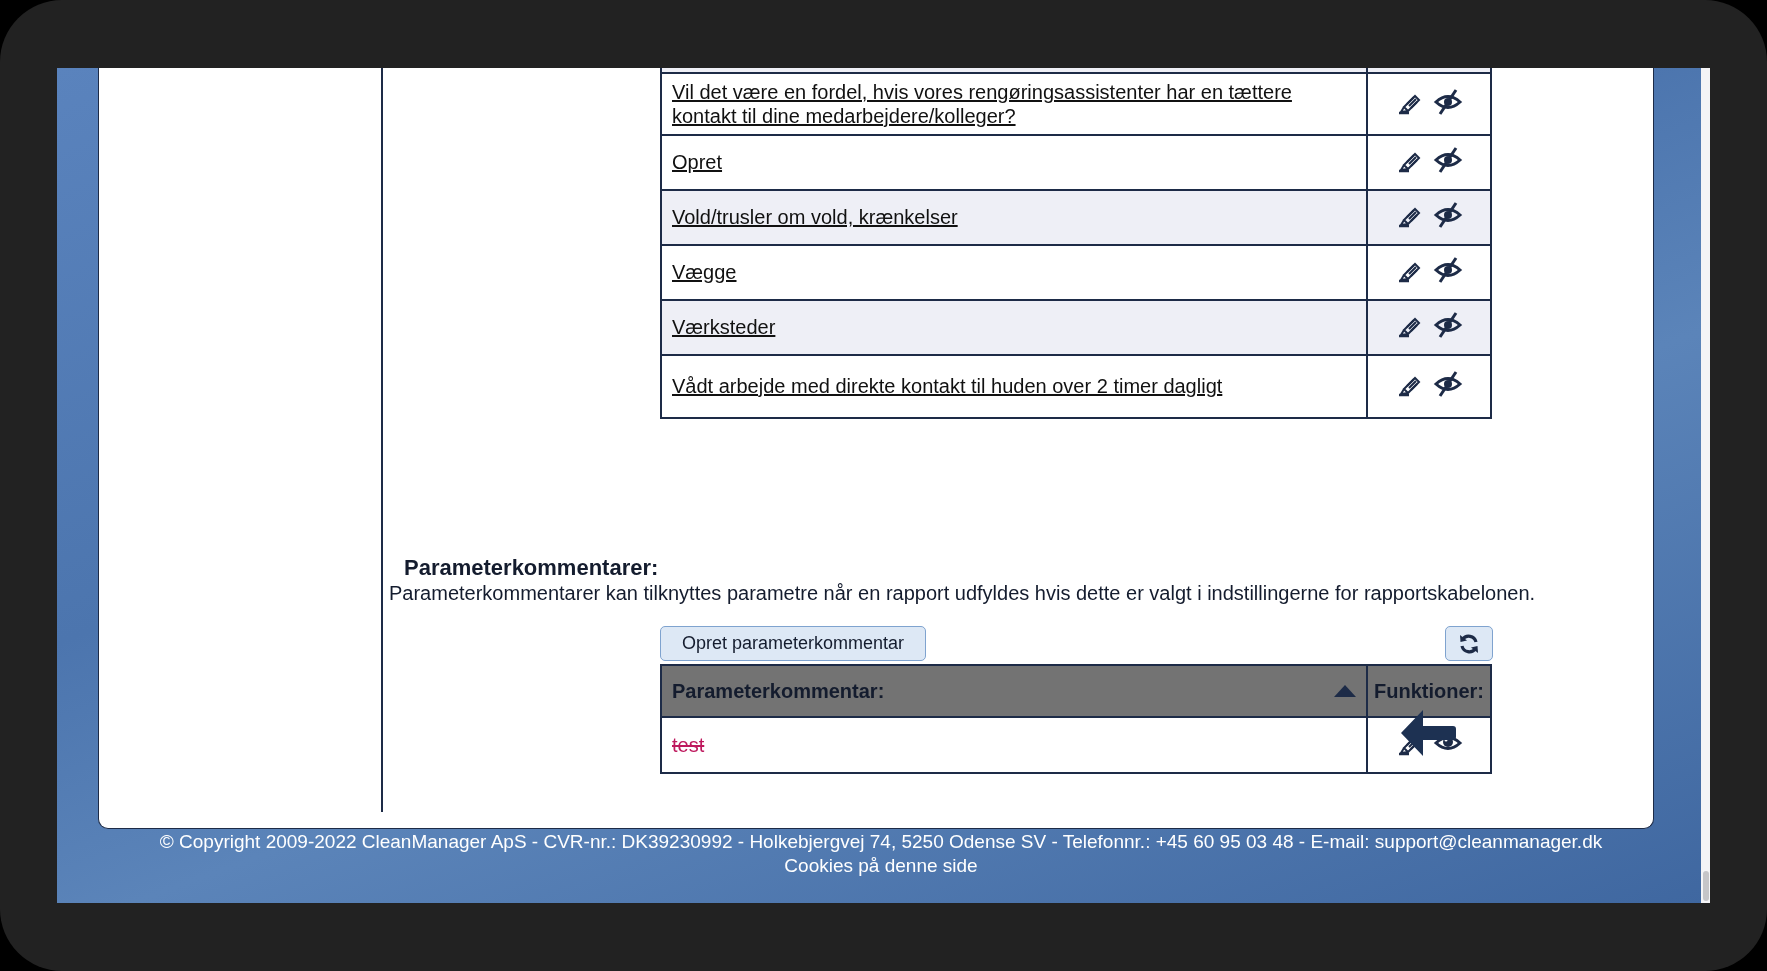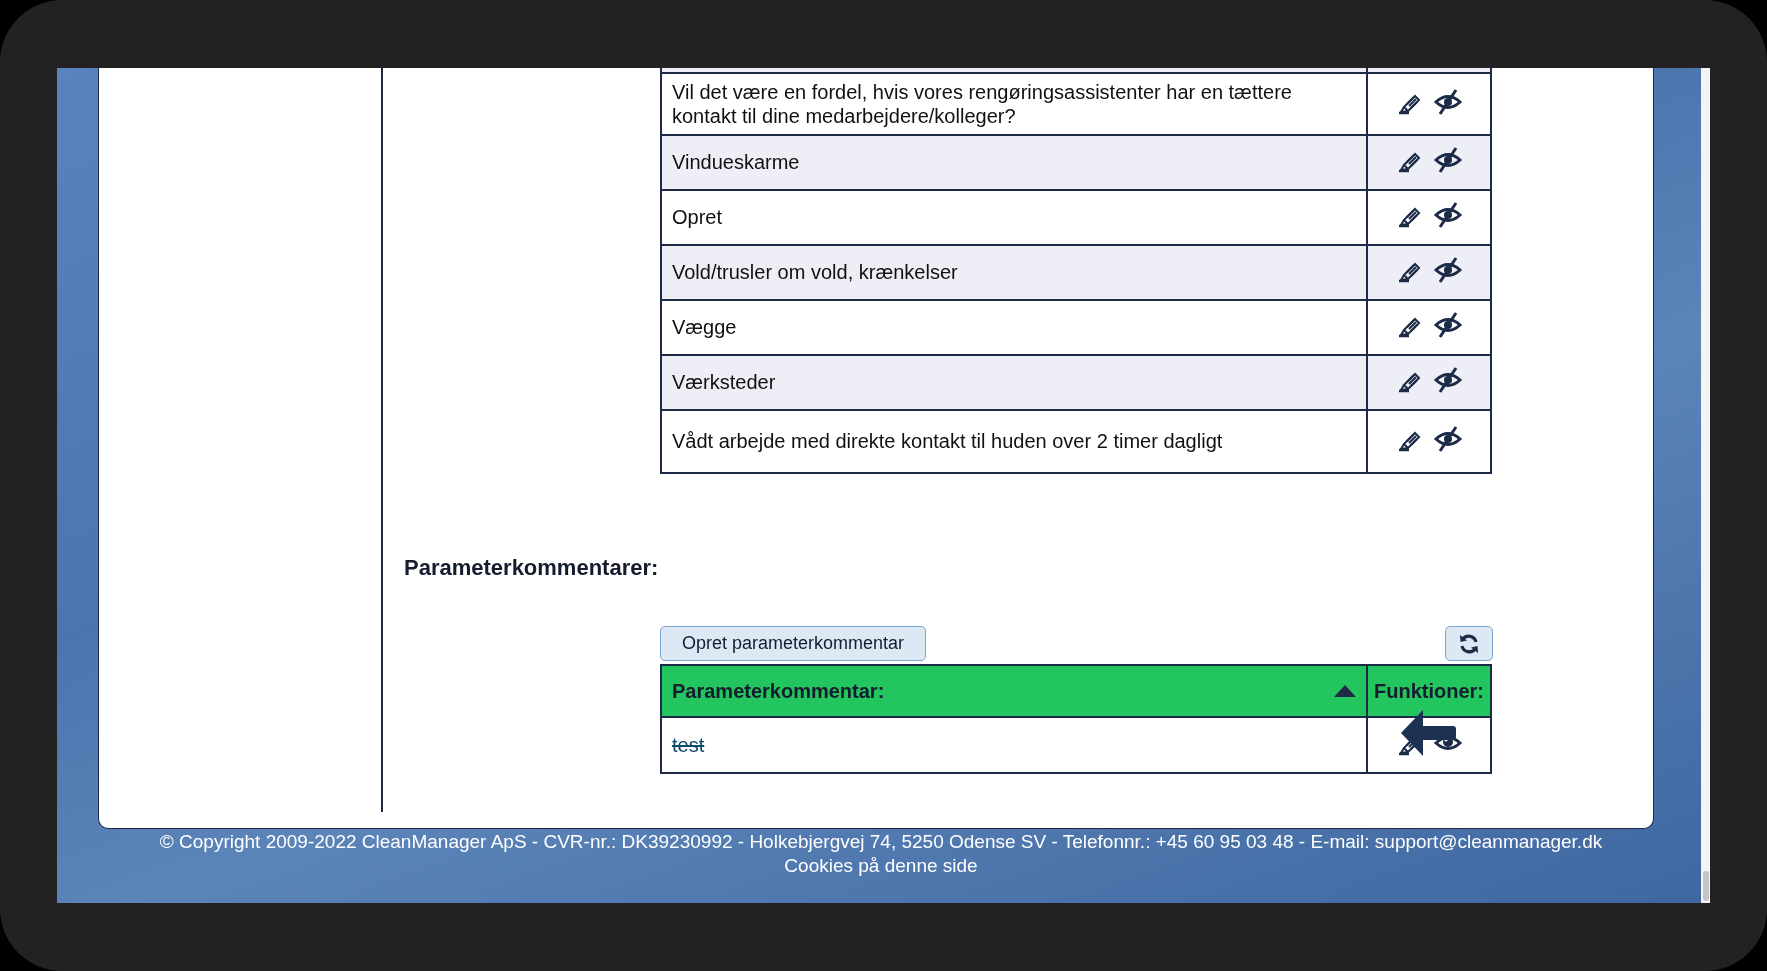--- a/index.html
+++ b/index.html
@@ -49,38 +49,38 @@
   }
   .section-desc {
     position:absolute; left:290px; top:514px; font-size:20px; color:#141c2e;
   }
   .btn {
     position:absolute; background:#dde8f5; border:1.5px solid #7fa3cf; border-radius:5px;
     font-family:"Liberation Sans", sans-serif; color:#141c2e; cursor:pointer; box-sizing:border-box;
   }
   .btn-create { left:561px; top:558px; width:266px; height:35px; font-size:18px; }
   .btn-refresh { left:1346px; top:558px; width:48px; height:35px; display:flex; align-items:center; justify-content:center; }
-  th.head { background:#22c55e; font-weight:bold; text-align:left; height:50px; font-size:20px; color:#141c2e; }
+  th.head { background:#737373; font-weight:bold; text-align:left; height:50px; font-size:20px; color:#141c2e; }
   .sort-up { float:right; width:0; height:0; border-left:11px solid transparent; border-right:11px solid transparent; border-bottom:12px solid #1d2b47; margin-top:5px; }
-  .struck { text-decoration:line-through; color:#0c4a6e; }
+  .struck { text-decoration:line-through; color:#be185d; }
   .arrow { position:absolute; left:1401px; top:720px; }
   .footer {
     position:absolute; left:0; top:762px; width:1648px; text-align:center; color:#fff; font-size:19px; line-height:24px;
   }
   .footer a { color:#fff; text-decoration:none;margin-top:39px; }
 </style>
 </head>
 <body>
 
 <div class="frame">
   <div class="screen">
     <div class="panel">
       <div class="divider"></div>
 
-      <table class="grid" style="top:-12px;">
+      <table class="grid" style="top:-12px;text-decoration:underline;">
         <tbody>
           <tr style="height:16px;">
             <td style="background:#eeeff6;"></td>
             <td class="fn" style="background:#eeeff6;"></td>
           </tr>
           <tr style="height:62px;">
             <td style="line-height:24px;">Vil det være en fordel, hvis vores rengøringsassistenter har en tættere kontakt til dine medarbejdere/kolleger?</td>
             <td class="fn"><span class="icons">
               <svg class="icon" viewBox="0 0 30 30">
                     <g fill="none" stroke="#1d2b47" stroke-width="2">
@@ -90,38 +90,20 @@
                     </g>
                     <path d="M4 26 H14" stroke="#1d2b47" stroke-width="2.5"></path>
                   </svg>
               <svg class="icon" viewBox="0 0 30 30">
                     <path d="M3 15 Q15 4 27 15 Q15 26 3 15 Z" fill="none" stroke="#1d2b47" stroke-width="3"></path>
                     <circle cx="15" cy="15" r="4" fill="#1d2b47"></circle>
                     <path d="M7 27 L23 3" stroke="#1d2b47" stroke-width="3"></path>
                   </svg>
             </span></td>
           </tr>
-          <tr class="alt" style="height:55px;">
-            <td>Vindueskarme</td>
-            <td class="fn"><span class="icons">
-              <svg class="icon" viewBox="0 0 30 30">
-                    <g fill="none" stroke="#1d2b47" stroke-width="2">
-                      <path d="M9 20 L20 9 L24 13 L13 24 Z"></path>
-                      <path d="M12 17 L19 10 M14 19 L21 12 M16 21 L22 15"></path>
-                      <path d="M9 20 L6 25 L13 24"></path>
-                    </g>
-                    <path d="M4 26 H14" stroke="#1d2b47" stroke-width="2.5"></path>
-                  </svg>
-              <svg class="icon" viewBox="0 0 30 30">
-                    <path d="M3 15 Q15 4 27 15 Q15 26 3 15 Z" fill="none" stroke="#1d2b47" stroke-width="3"></path>
-                    <circle cx="15" cy="15" r="4" fill="#1d2b47"></circle>
-                    <path d="M7 27 L23 3" stroke="#1d2b47" stroke-width="3"></path>
-                  </svg>
-            </span></td>
-          </tr>
           <tr style="height:55px;">
             <td>Opret</td>
             <td class="fn"><span class="icons">
               <svg class="icon" viewBox="0 0 30 30">
                     <g fill="none" stroke="#1d2b47" stroke-width="2">
                       <path d="M9 20 L20 9 L24 13 L13 24 Z"></path>
                       <path d="M12 17 L19 10 M14 19 L21 12 M16 21 L22 15"></path>
                       <path d="M9 20 L6 25 L13 24"></path>
                     </g>
                     <path d="M4 26 H14" stroke="#1d2b47" stroke-width="2.5"></path>
@@ -202,20 +184,21 @@
                     <path d="M3 15 Q15 4 27 15 Q15 26 3 15 Z" fill="none" stroke="#1d2b47" stroke-width="3"></path>
                     <circle cx="15" cy="15" r="4" fill="#1d2b47"></circle>
                     <path d="M7 27 L23 3" stroke="#1d2b47" stroke-width="3"></path>
                   </svg>
             </span></td>
           </tr>
         </tbody>
       </table>
 
       <div class="section-title">Parameterkommentarer:</div>
+      <div class="section-desc">Parameterkommentarer kan tilknyttes parametre når en rapport udfyldes hvis dette er valgt i indstillingerne for rapportskabelonen.</div>
 
       <button class="btn btn-create">Opret parameterkommentar</button>
       <button class="btn btn-refresh">
         <svg width="24" height="24" viewBox="0 0 24 24">
           <path d="M19 10 A7.5 7.5 0 0 0 5.5 7.5" fill="none" stroke="#1d2b47" stroke-width="3.2"></path>
           <path d="M3 3 L3.5 10 L10 8.5 Z" fill="#1d2b47"></path>
           <path d="M5 14 A7.5 7.5 0 0 0 18.5 16.5" fill="none" stroke="#1d2b47" stroke-width="3.2"></path>
           <path d="M21 21 L20.5 14 L14 15.5 Z" fill="#1d2b47"></path>
         </svg>
       </button>

